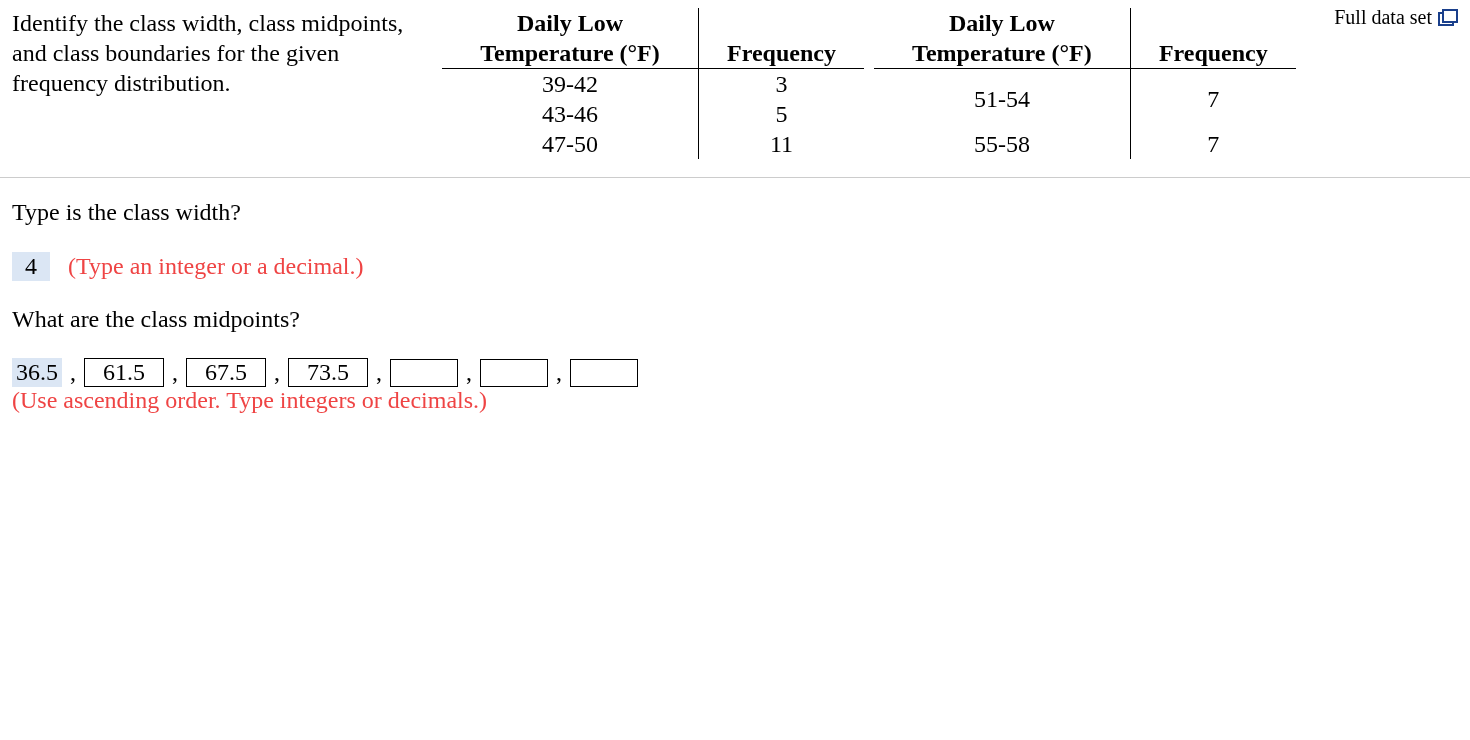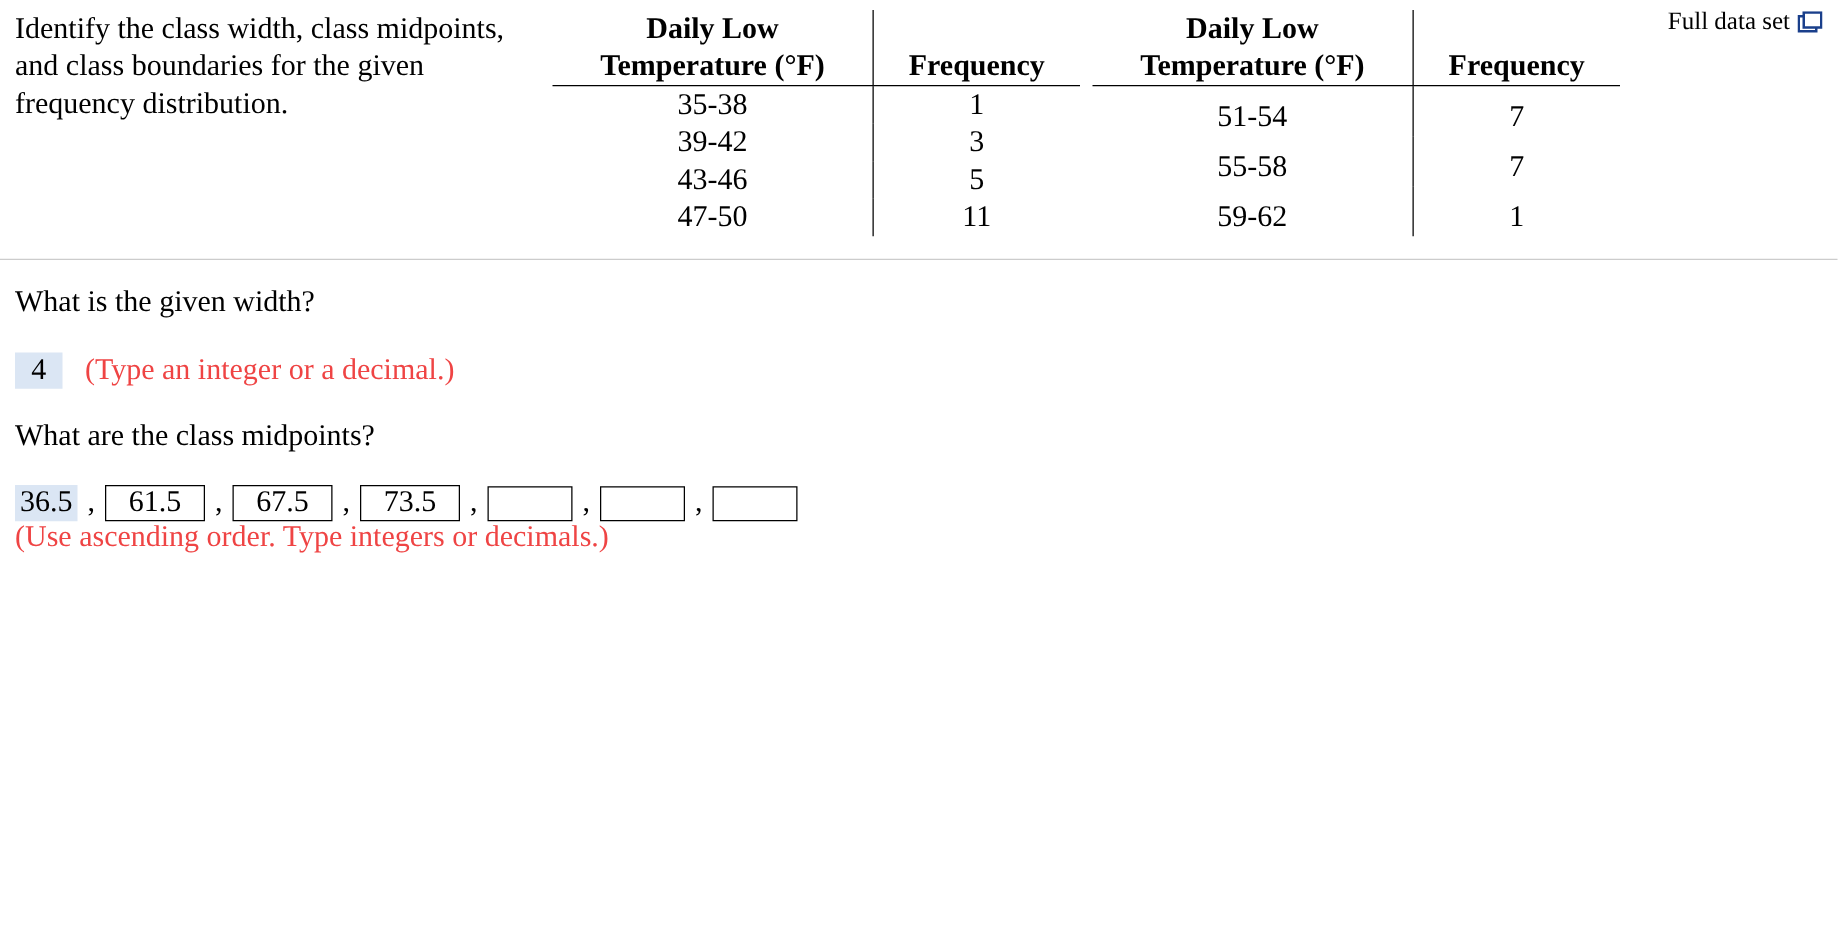--- a/index.html
+++ b/index.html
@@ -116,24 +116,20 @@
       <thead>
         <tr>
           <th>
             <span style="display:inline-block;max-width:200px;">Daily Low Temperature (°F)</span>
           </th>
           <th>Frequency</th>
         </tr>
       </thead>
       <tbody>
         <tr>
-            <td>35-38</td>
-            <td>1</td>
-          </tr>
-        <tr>
             <td>39-42</td>
             <td>3</td>
           </tr>
         <tr>
             <td>43-46</td>
             <td>5</td>
           </tr>
         <tr>
             <td>47-50</td>
             <td>11</td>
@@ -152,32 +148,28 @@
       </thead>
       <tbody>
         <tr>
             <td>51-54</td>
             <td>7</td>
           </tr>
         <tr>
             <td>55-58</td>
             <td>7</td>
           </tr>
-        <tr>
-            <td>59-62</td>
-            <td>1</td>
-          </tr>
       </tbody>
     </table>
   </div>
 </div>
 
 <hr class="divider">
 
-<p class="q">What is the given width?</p>
+<p class="q">Type is the class width?</p>
 
 <div class="ans-line">
   <span class="filled">4</span>
   &nbsp;
   <span class="hint">(Type an integer or a decimal.)</span>
 </div>
 
 <p class="q">What are the class midpoints?</p>
 
 <div>

